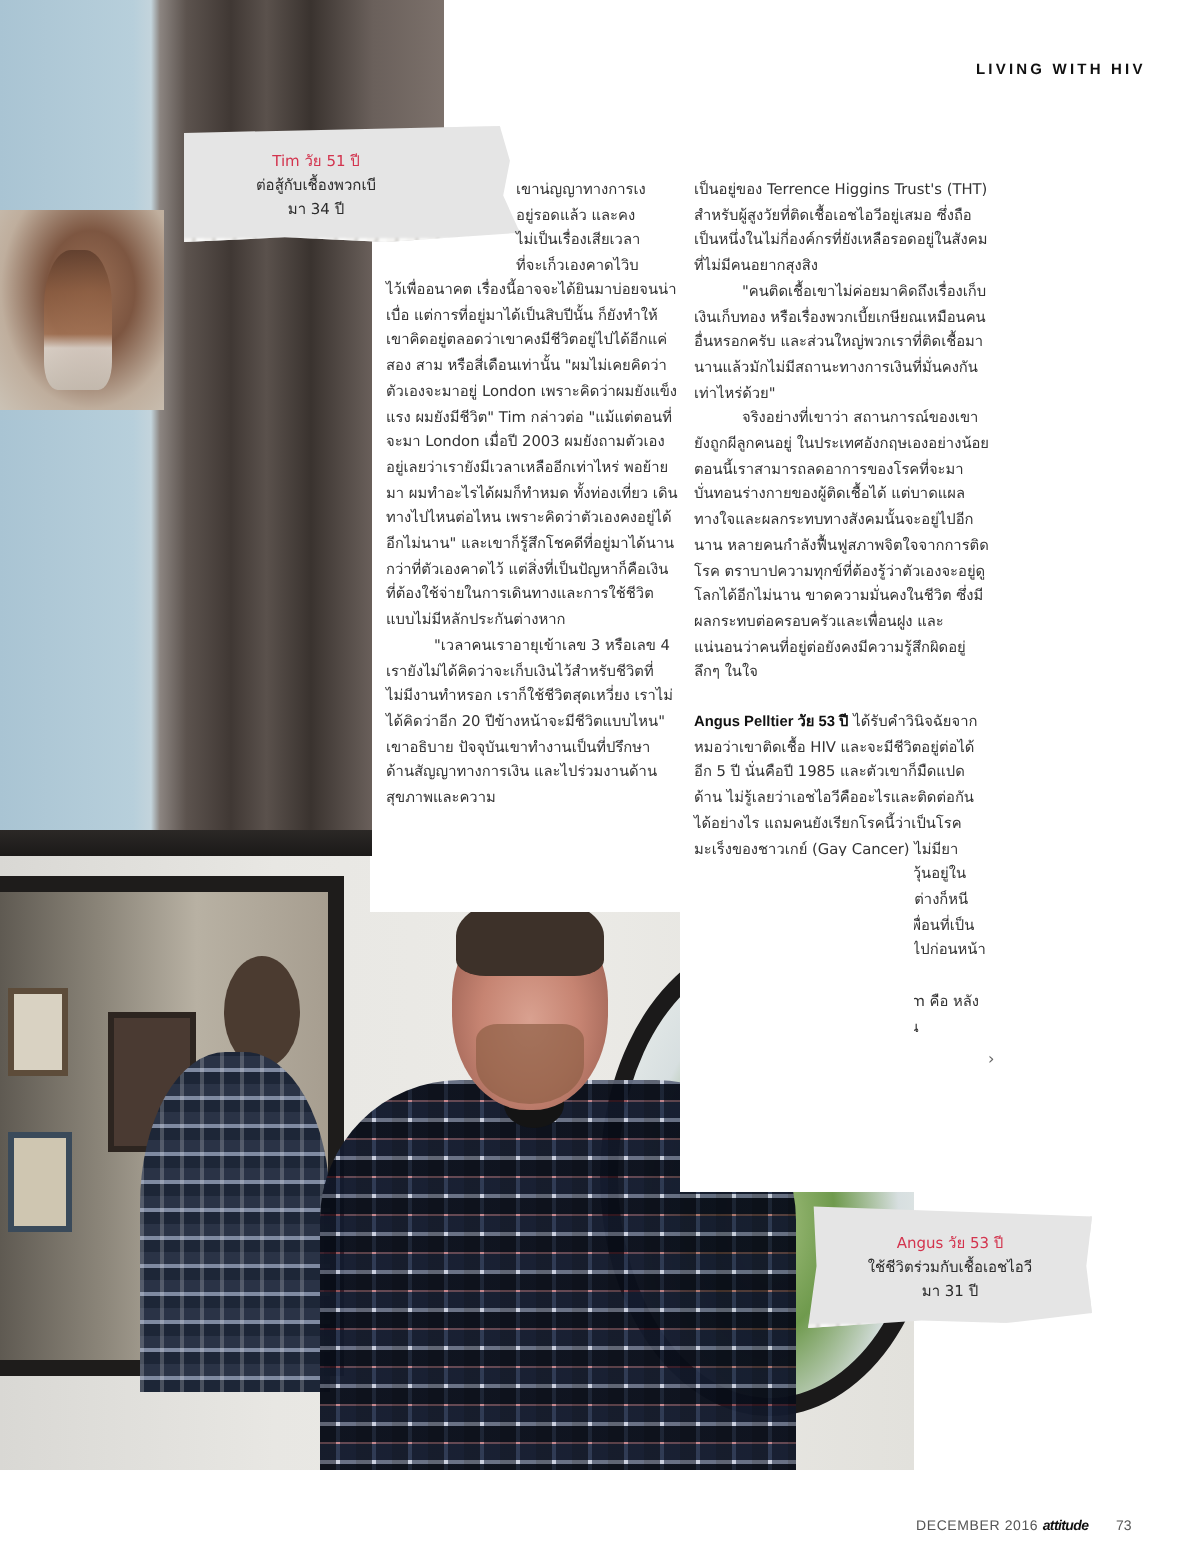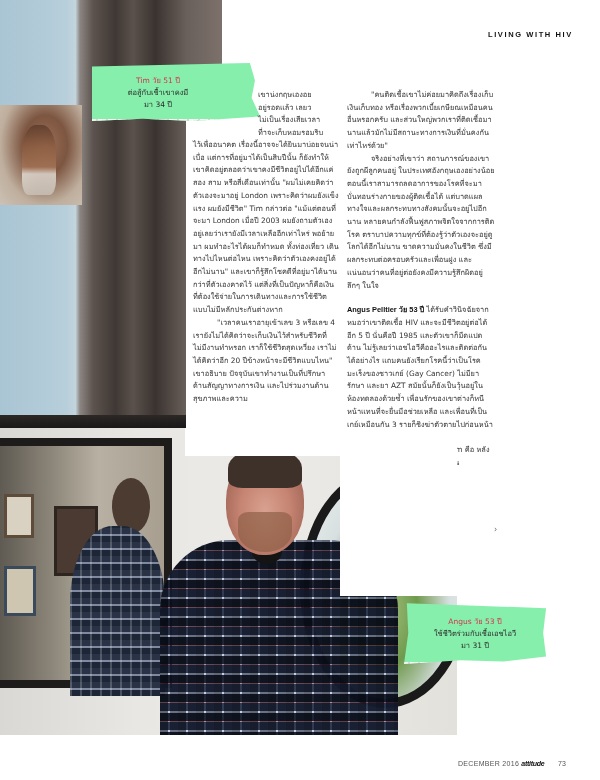--- a/index.html
+++ b/index.html
@@ -32,21 +32,21 @@
   .photo-top .curtain-bottom {
     position: absolute; left: 0; top: 415px; width: 222px; height: 13px;
     background: linear-gradient(180deg, #2b2826, #1b1918);
   }
   .photo-top-mask {
     position: absolute; left: 186px; top: 100px; width: 40px; height: 330px; background: #fff;
   }
 
   
   .tag {
-    position: absolute; background: #86efac;
+    position: absolute; background: #e5e5e5;
     text-align: center; font-size: 7.5px; line-height: 12px; color: #2b2b2b;
     box-shadow: 0 1px 2px rgba(0,0,0,.15);
   }
   .tag::after {
     content: ""; position: absolute; left: 0; right: 0; bottom: -4px; height: 6px;
     background: repeating-linear-gradient(100deg, #f4f3f1 0 4px, #d9d8d5 4px 6px, #fafaf9 6px 10px);
     filter: blur(.4px);
   }
   .tag .tag-name { color: #d3344e; }
   .tag-tim {
@@ -140,37 +140,38 @@
 
 <div class="photo-top">
   <div class="painting"></div>
   <div class="painting-fig"></div>
   <div class="curtain-bottom"></div>
 </div>
 <div class="photo-top-mask"></div>
 
 <div class="tag tag-tim">
   <div class="tag-name">Tim วัย 51 ปี</div>
-  <div>ต่อสู้กับเชื้าเขาคงมี</div>
+  <div>ต่อสู้กับเชื้องพวกเบี</div>
   <div>มา 34 ปี</div>
 </div>
 
 <div class="col col-1-head">
-  <p>เขาน่งกฤษเองอย</p>
-  <p>อยู่รอดแล้ว เลยว</p>
+  <p>เขาน่ญญาทางการเง</p>
+  <p>อยู่รอดแล้ว และคง</p>
   <p>ไม่เป็นเรื่องเสียเวลา</p>
-  <p>ที่าจะเก็บหอมรอมริบ</p>
+  <p>ที่จะเก็วเองคาดไวิบ</p>
 </div>
 
 <div class="col col-1">
   <p>ไว้เพื่ออนาคต เรื่องนี้อาจจะได้ยินมาบ่อยจนน่าเบื่อ แต่การที่อยู่มาได้เป็นสิบปีนั้น ก็ยังทำให้เขาคิดอยู่ตลอดว่าเขาคงมีชีวิตอยู่ไปได้อีกแค่สอง สาม หรือสี่เดือนเท่านั้น "ผมไม่เคยคิดว่าตัวเองจะมาอยู่ London เพราะคิดว่าผมยังแข็งแรง ผมยังมีชีวิต" Tim กล่าวต่อ "แม้แต่ตอนที่จะมา London เมื่อปี 2003 ผมยังถามตัวเองอยู่เลยว่าเรายังมีเวลาเหลืออีกเท่าไหร่ พอย้ายมา ผมทำอะไรได้ผมก็ทำหมด ทั้งท่องเที่ยว เดินทางไปไหนต่อไหน เพราะคิดว่าตัวเองคงอยู่ได้อีกไม่นาน" และเขาก็รู้สึกโชคดีที่อยู่มาได้นานกว่าที่ตัวเองคาดไว้ แต่สิ่งที่เป็นปัญหาก็คือเงินที่ต้องใช้จ่ายในการเดินทางและการใช้ชีวิตแบบไม่มีหลักประกันต่างหาก</p>
   <p class="indent">"เวลาคนเราอายุเข้าเลข 3 หรือเลข 4 เรายังไม่ได้คิดว่าจะเก็บเงินไว้สำหรับชีวิตที่ไม่มีงานทำหรอก เราก็ใช้ชีวิตสุดเหวี่ยง เราไม่ได้คิดว่าอีก 20 ปีข้างหน้าจะมีชีวิตแบบไหน" เขาอธิบาย ปัจจุบันเขาทำงานเป็นที่ปรึกษาด้านสัญญาทางการเงิน และไปร่วมงานด้านสุขภาพและความ</p>
 </div>
 
 <div class="col col-2">
+  <p>เป็นอยู่ของ Terrence Higgins Trust's (THT) สำหรับผู้สูงวัยที่ติดเชื้อเอชไอวีอยู่เสมอ ซึ่งถือเป็นหนึ่งในไม่กี่องค์กรที่ยังเหลือรอดอยู่ในสังคมที่ไม่มีคนอยากสุงสิง</p>
   <p class="indent">"คนติดเชื้อเขาไม่ค่อยมาคิดถึงเรื่องเก็บเงินเก็บทอง หรือเรื่องพวกเบี้ยเกษียณเหมือนคนอื่นหรอกครับ และส่วนใหญ่พวกเราที่ติดเชื้อมานานแล้วมักไม่มีสถานะทางการเงินที่มั่นคงกันเท่าไหร่ด้วย"</p>
   <p class="indent">จริงอย่างที่เขาว่า สถานการณ์ของเขายังถูกผีลูกคนอยู่ ในประเทศอังกฤษเองอย่างน้อยตอนนี้เราสามารถลดอาการของโรคที่จะมาบั่นทอนร่างกายของผู้ติดเชื้อได้ แต่บาดแผลทางใจและผลกระทบทางสังคมนั้นจะอยู่ไปอีกนาน หลายคนกำลังฟื้นฟูสภาพจิตใจจากการติดโรค ตราบาปความทุกข์ที่ต้องรู้ว่าตัวเองจะอยู่ดูโลกได้อีกไม่นาน ขาดความมั่นคงในชีวิต ซึ่งมีผลกระทบต่อครอบครัวและเพื่อนฝูง และแน่นอนว่าคนที่อยู่ต่อยังคงมีความรู้สึกผิดอยู่ลึกๆ ในใจ</p>
   <div class="gap"></div>
   <p><b>Angus Pelltier วัย 53 ปี</b><span> ได้รับคำวินิจฉัยจากหมอว่าเขาติดเชื้อ HIV และจะมีชีวิตอยู่ต่อได้อีก 5 ปี นั่นคือปี 1985 และตัวเขาก็มืดแปดด้าน ไม่รู้เลยว่าเอชไอวีคืออะไรและติดต่อกันได้อย่างไร แถมคนยังเรียกโรคนี้ว่าเป็นโรคมะเร็งของชาวเกย์ (Gay Cancer) ไม่มียารักษา และยา AZT สมัยนั้นก็ยังเป็นวุ้นอยู่ในห้องทดลองด้วยซ้ำ เพื่อนรักของเขาต่างก็หนีหน้าแทนที่จะยื่นมือช่วยเหลือ และเพื่อนที่เป็นเกย์เหมือนกัน 3 รายก็ชิงฆ่าตัวตายไปก่อนหน้าแล้วหลังรู้ว่าตัวเองมีเลือดบวก</span></p>
   <p class="indent">กรณีของเขาก็เหมือนกับ Tim คือ หลังจากที่รู้ผล การมองโลกและความฝัน</p>
 </div>
 <div class="cont-mark">›</div>
 
 <div class="photo-bottom">
   <div class="mirror">

